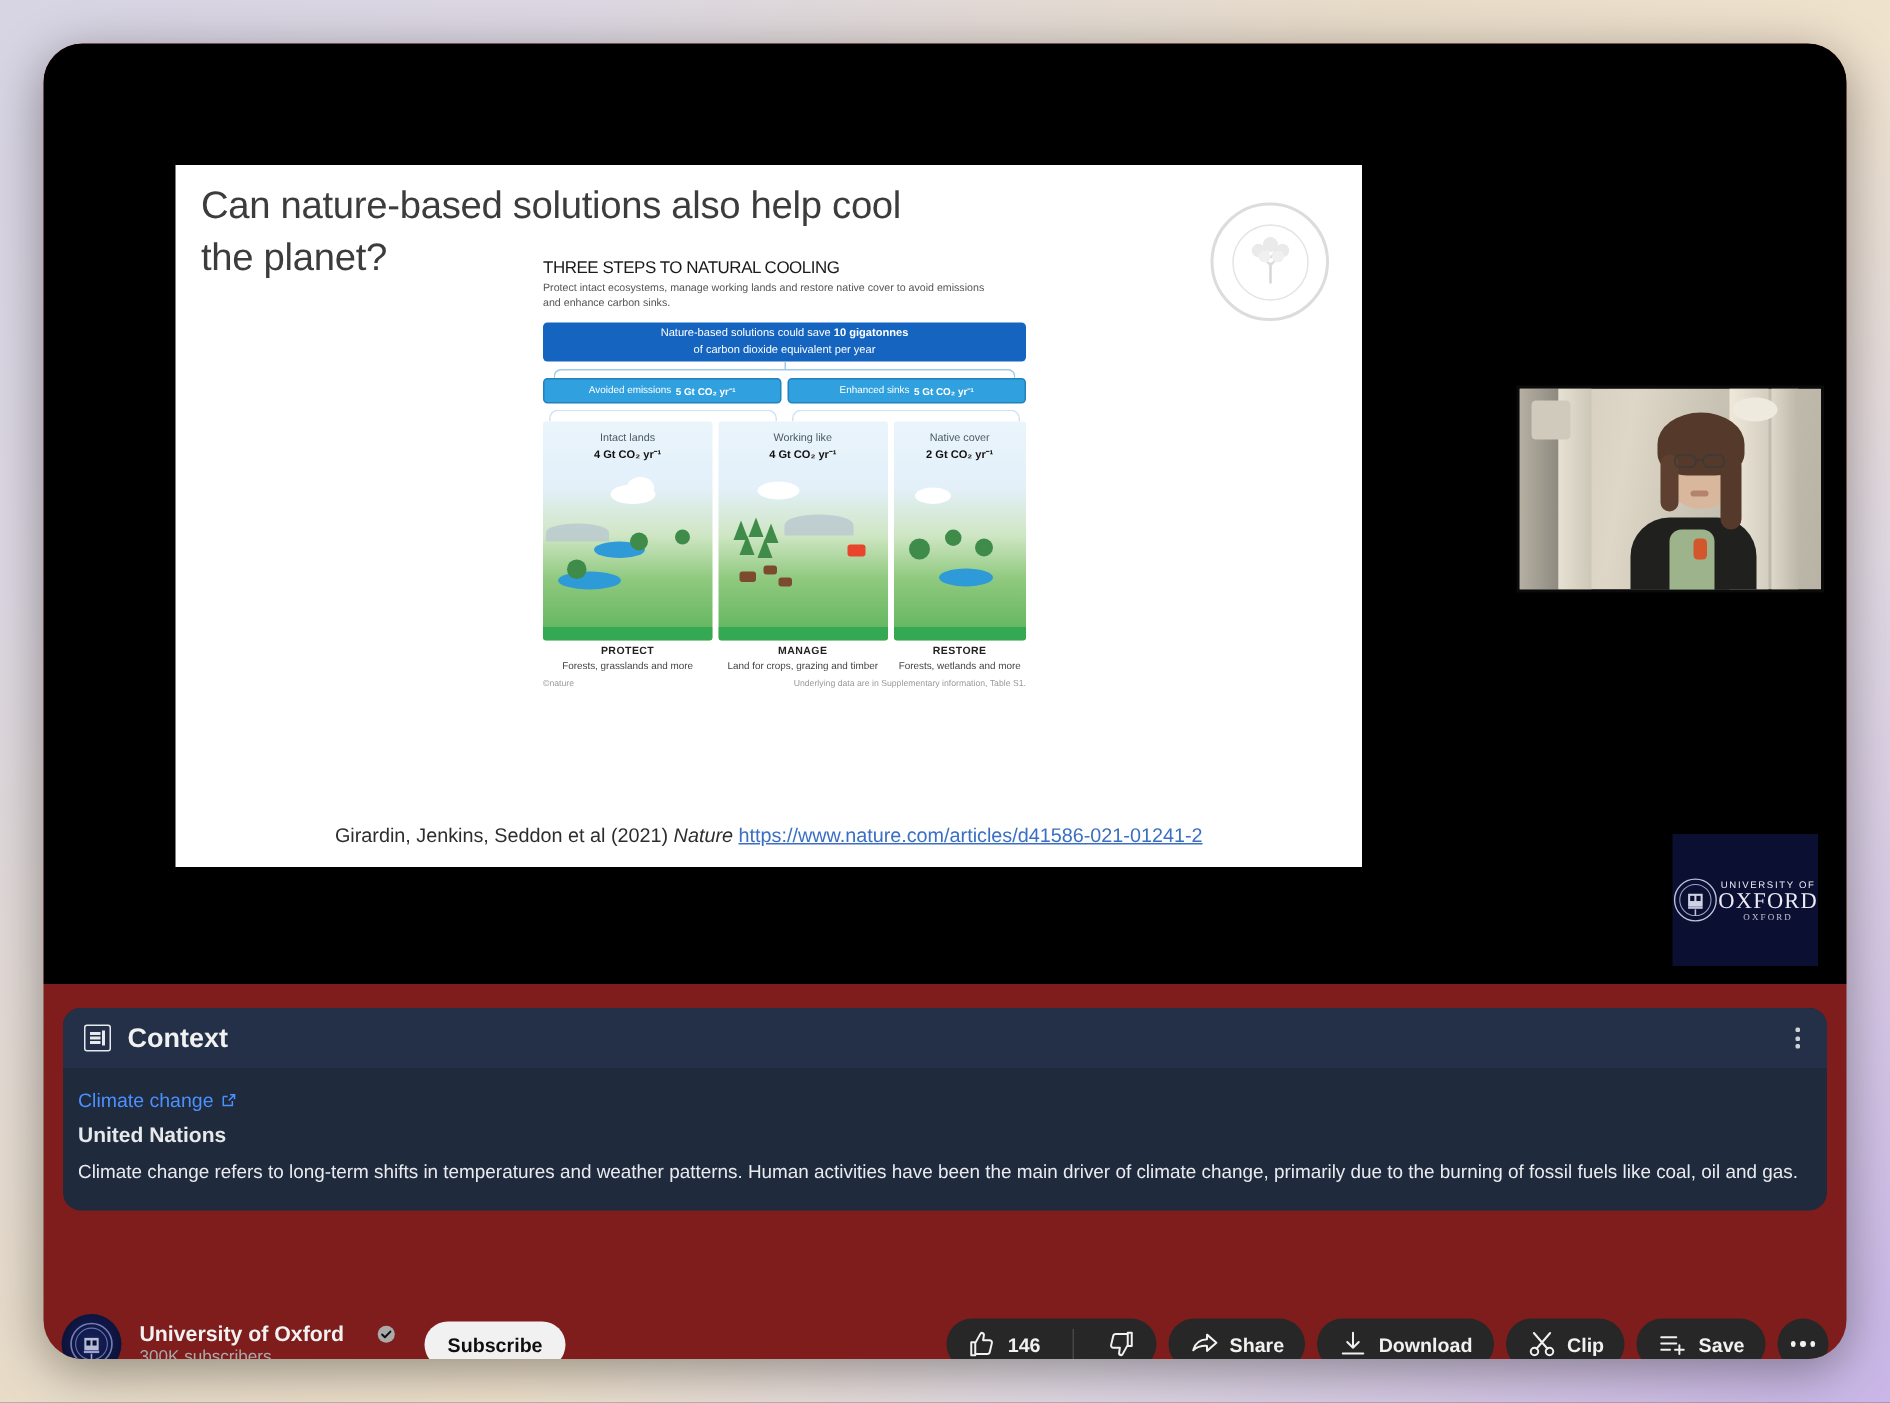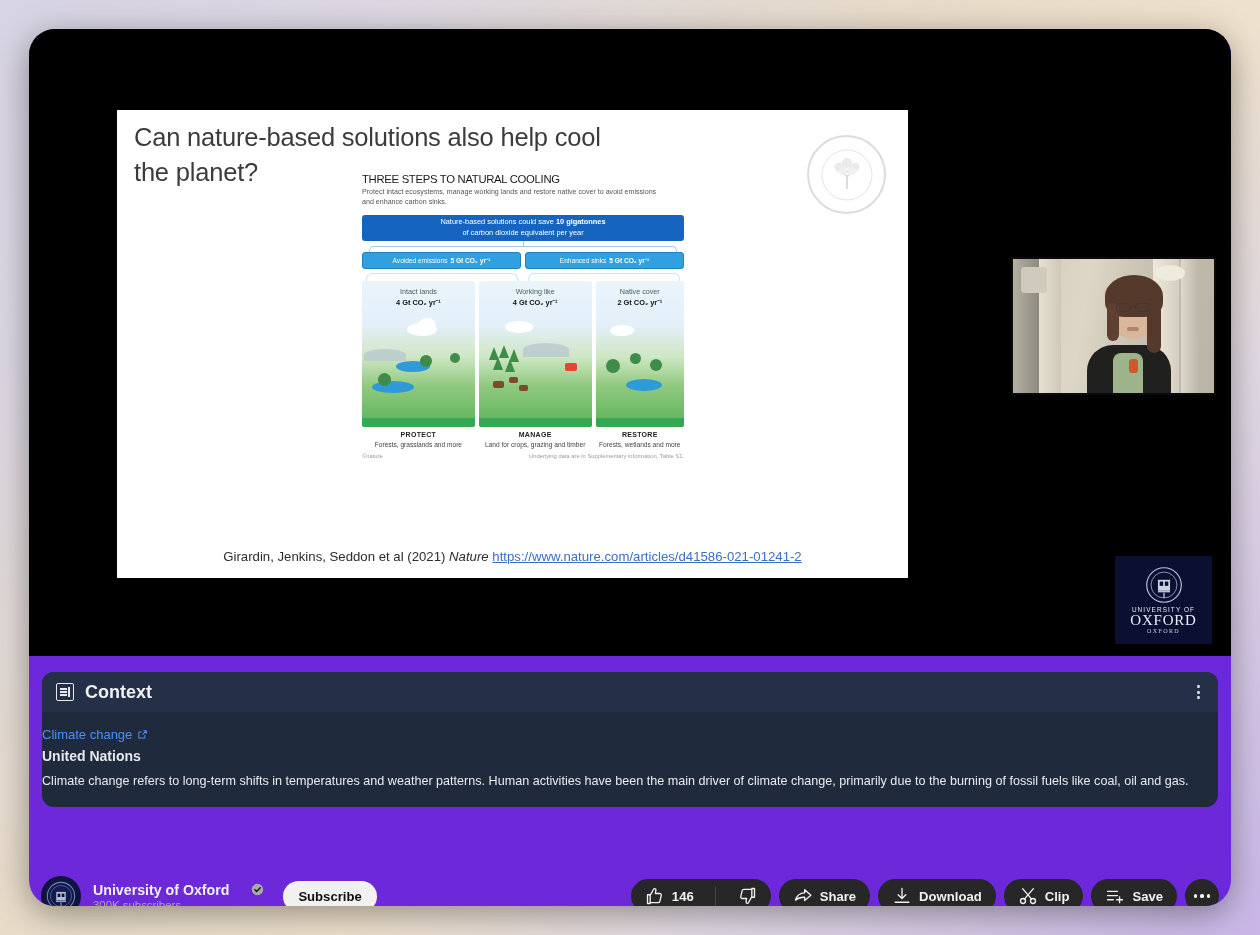--- a/index.html
+++ b/index.html
@@ -11,21 +11,21 @@
   body {
     background:
       linear-gradient(135deg, #d7d4e4 0%, #dcd7e2 18%, #e8dcc9 42%, #efe2cd 58%, #e2dae4 74%, #c9b6e8 100%);
     position: relative;
   }
   
   #player-card {
     position: absolute;
     left: 29px; top: 29px;
     width: 1202px; height: 877px;
-    background: #6d28d9;
+    background: #7f1d1d;
     border-radius: 26px;
     overflow: hidden;
     box-shadow: 0 8px 34px rgba(0,0,0,.38);
   }
   
   #video-stage {
     position: absolute;
     left: 0; top: 0;
     width: 1202px; height: 627px;
     background: #000;
@@ -219,21 +219,21 @@
   }
   .wc-wall { position: absolute; inset: 0; background: linear-gradient(100deg,#cfc8b8 0%,#ded7c7 35%,#c8c2b4 60%,#b9b3a6 100%); }
   .wc-col { position: absolute; top: 0; bottom: 0; background: linear-gradient(90deg,#efe9dc,#cfc8ba); }
   .wc-head { position: absolute; border-radius: 50%; }
   
   #oxford-overlay {
     position: absolute;
     left: 1086px; top: 527px;
     width: 97px; height: 88px;
     background: #0b1033;
-    display: flex; flex-direction: column;
+    display: flex; flex-direction: row;
     align-items: center; justify-content: center;
   }
   #ox-crest { width: 38px; height: 38px; opacity: .92; }
   #ox-word {
     margin-top: 3px;
     text-align: center;
     color: #eceaf4;
     line-height: 1;
   }
   #ox-word .u { font-size: 6.4px; letter-spacing: 1.1px; display:block; }
@@ -276,21 +276,21 @@
     color: #f1f1f1;
   }
   #context-kebab {
     position: absolute; right: 12px; top: 50%;
     transform: translateY(-50%);
     width: 16px; height: 16px;
     display: flex; flex-direction: column;
     align-items: center; justify-content: center; gap: 2.4px;
   }
   #context-kebab span { width: 3px; height: 3px; background: #cfd3d8; border-radius: 1px; }
-  #context-body { padding: 13px 14px 16px 0; }
+  #context-body { padding: 13px 14px 16px 10px; }
   #context-link {
     font-size: 13px;
     color: #4a90ff;
     display: inline-flex; align-items: center; gap: 5px;
     font-weight: 400;
     text-decoration: none;
   }
   #external-icon { width: 11px; height: 11px; }
   #context-source {
     margin-top: 5px;

